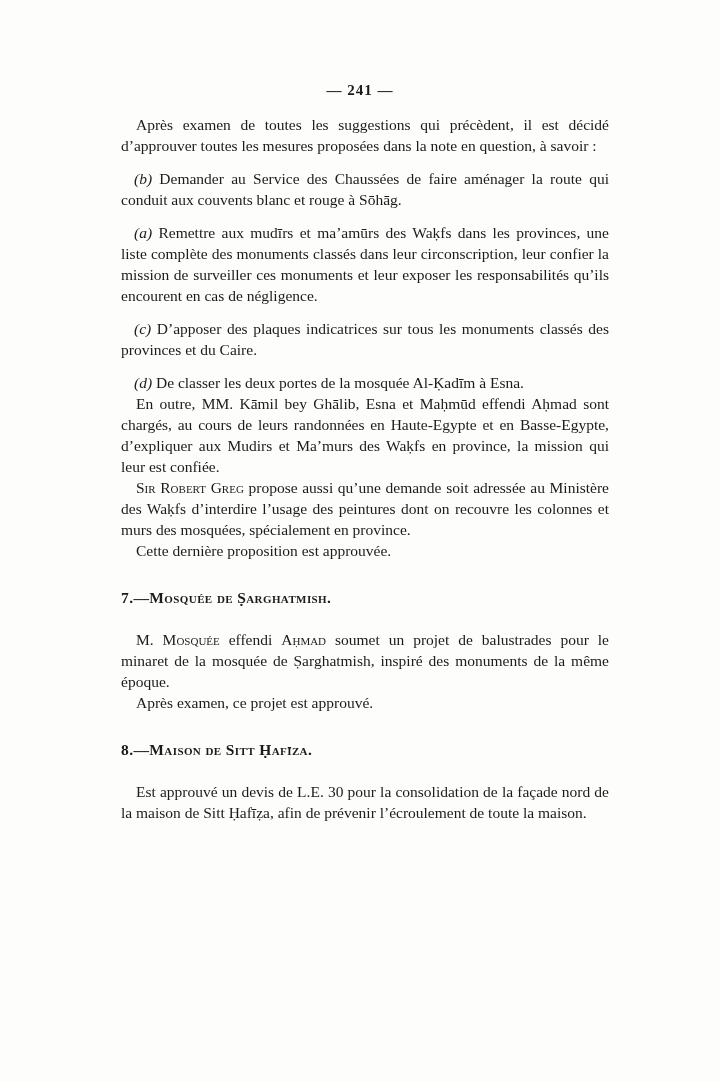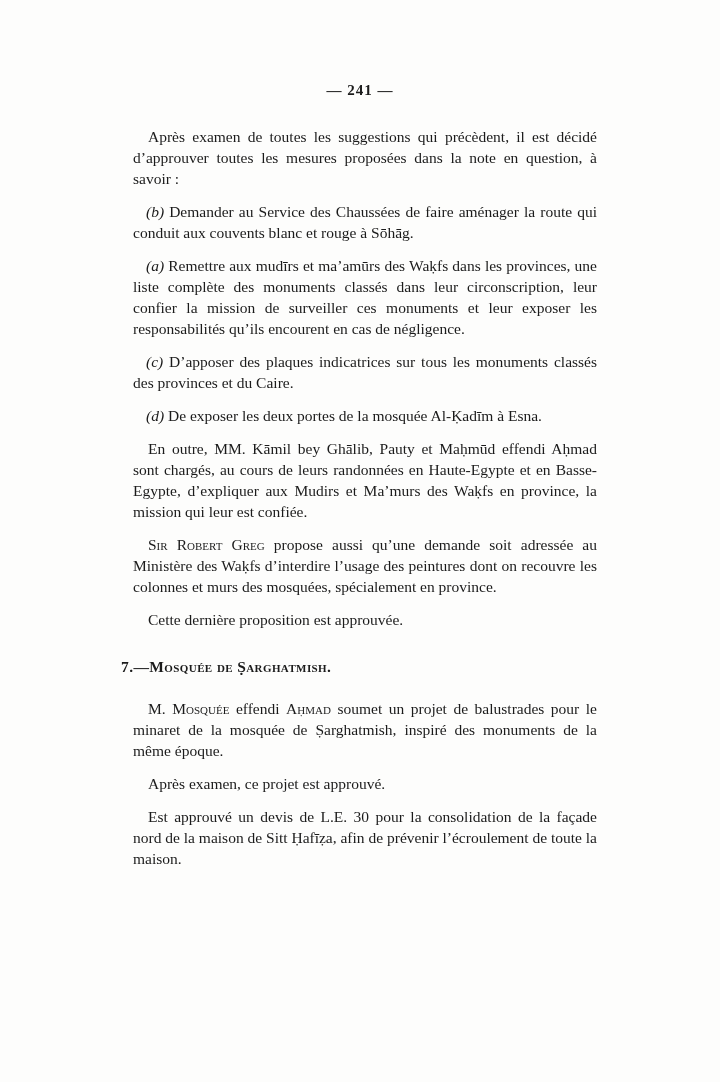--- a/index.html
+++ b/index.html
@@ -30,21 +30,21 @@
   }
   .content {
     position: absolute;
     top: 114px;
     left: 121px;
     width: 488px;
     font-size: 15.5px;
     line-height: 21px;
     text-align: justify;
   }
-  p { margin: 12px; }
+  p { margin: 0; }
   .indent { text-indent: 15px; }
   .item { margin-top: 12px; text-indent: 13px; }
   .it { font-style: italic; }
   .sc { font-variant-caps: small-caps; }
   .heading {
     margin: 26px 0 21px;
     font-weight: bold;
     font-variant-caps: small-caps;
     font-size: 15.5px;
     letter-spacing: 0.4px;
@@ -61,32 +61,33 @@
   <div class="content">
 
     <p class="indent">Après examen de toutes les suggestions qui précèdent, il est décidé d’approuver toutes les mesures proposées dans la note en question, à savoir :</p>
 
     <p class="item"><span class="it">(b)</span><span> Demander au Service des Chaussées de faire aménager la route qui conduit aux couvents blanc et rouge à Sōhāg.</span></p>
 
     <p class="item"><span class="it">(a)</span><span> Remettre aux mudīrs et ma’amūrs des Waḳfs dans les provinces, une liste complète des monuments classés dans leur circonscription, leur confier la mission de surveiller ces monuments et leur exposer les responsabilités qu’ils encourent en cas de négligence.</span></p>
 
     <p class="item"><span class="it">(c)</span><span> D’apposer des plaques indicatrices sur tous les monuments classés des provinces et du Caire.</span></p>
 
-    <p class="item"><span class="it">(d)</span><span> De exposer les deux portes de la mosquée Al-Ḳadīm à Esna.</span></p>
+    <p class="item"><span class="it">(d)</span><span> De classer les deux portes de la mosquée Al-Ḳadīm à Esna.</span></p>
 
-    <p class="indent">En outre, MM. Kāmil bey Ghālib, Pauty et Maḥmūd effendi Aḥmad sont chargés, au cours de leurs randonnées en Haute-Egypte et en Basse-Egypte, d’expliquer aux Mudirs et Ma’murs des Waḳfs en province, la mission qui leur est confiée.</p>
+    <p class="indent">En outre, MM. Kāmil bey Ghālib, Esna et Maḥmūd effendi Aḥmad sont chargés, au cours de leurs randonnées en Haute-Egypte et en Basse-Egypte, d’expliquer aux Mudirs et Ma’murs des Waḳfs en province, la mission qui leur est confiée.</p>
 
     <p class="indent"><span class="sc">Sir Robert Greg</span><span> propose aussi qu’une demande soit adressée au Ministère des Waḳfs d’interdire l’usage des peintures dont on recouvre les colonnes et murs des mosquées, spécialement en province.</span></p>
 
     <p class="indent">Cette dernière proposition est approuvée.</p>
 
     <h2 class="heading">7.—Mosquée de Ṣarghatmish.</h2>
 
     <p class="indent"><span>M. </span><span class="sc">Mosquée</span><span> effendi </span><span class="sc">Aḥmad</span><span> soumet un projet de balustrades pour le minaret de la mosquée de Ṣarghatmish, inspiré des monuments de la même époque.</span></p>
 
     <p class="indent">Après examen, ce projet est approuvé.</p>
 
+    <h2 class="heading">8.—Maison de Sitt Ḥafīza.</h2>
 
     <p class="indent">Est approuvé un devis de L.E. 30 pour la consolidation de la façade nord de la maison de Sitt Ḥafīẓa, afin de prévenir l’écroulement de toute la maison.</p>
 
   </div>
 
 </div>
 
 </body></html>

